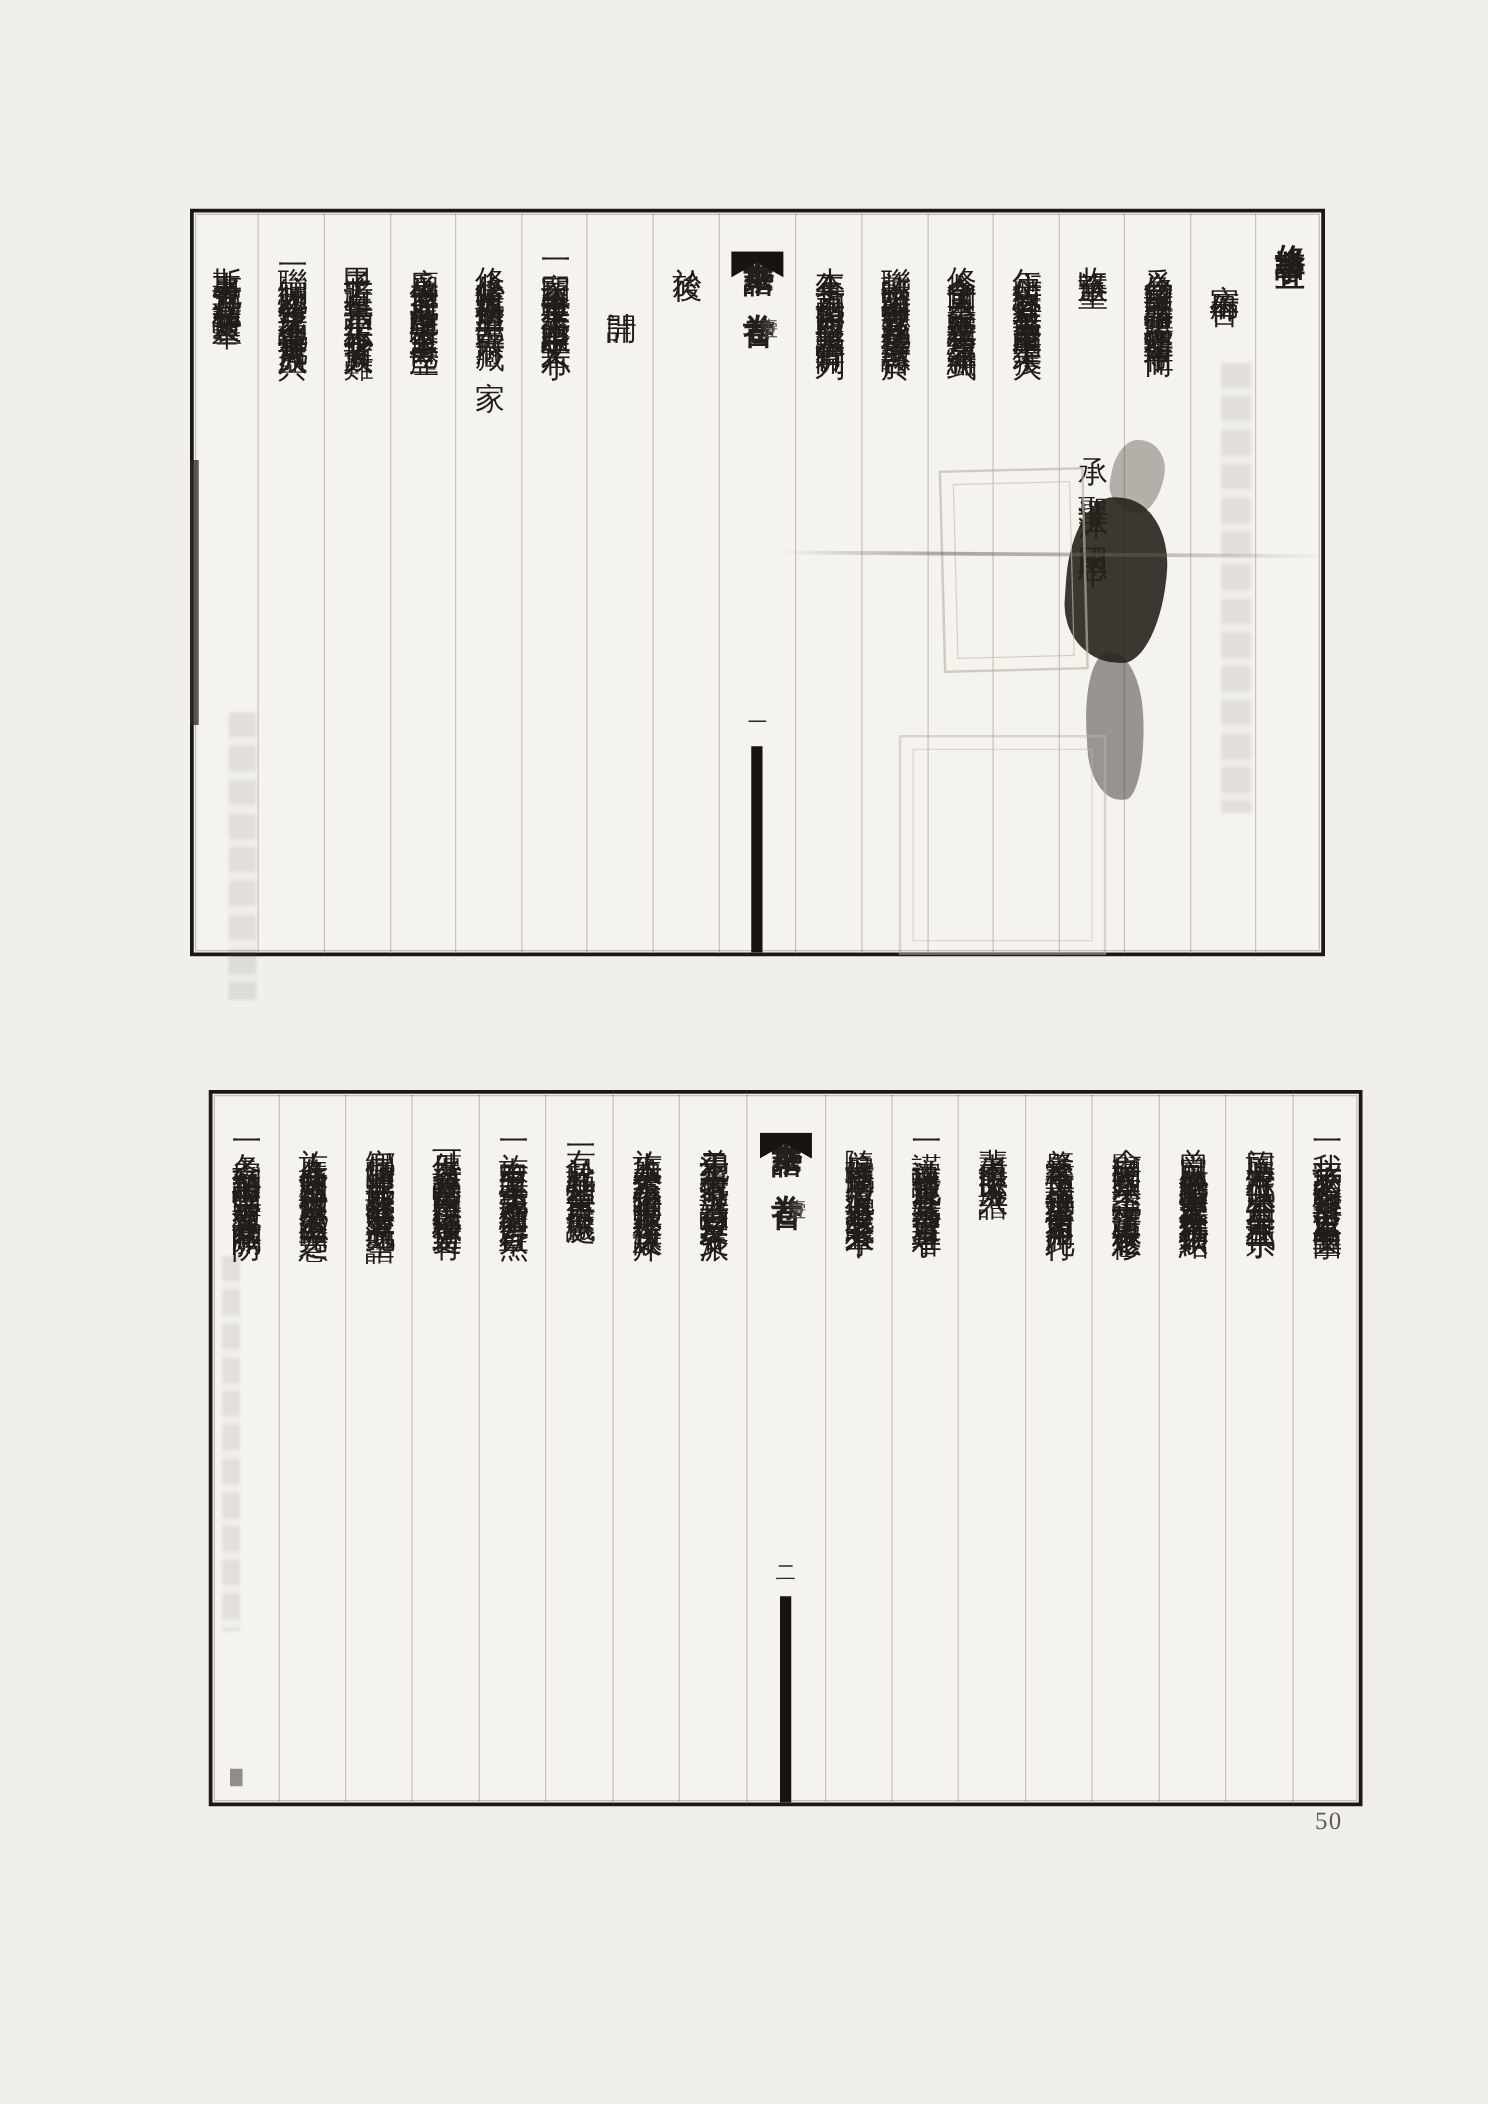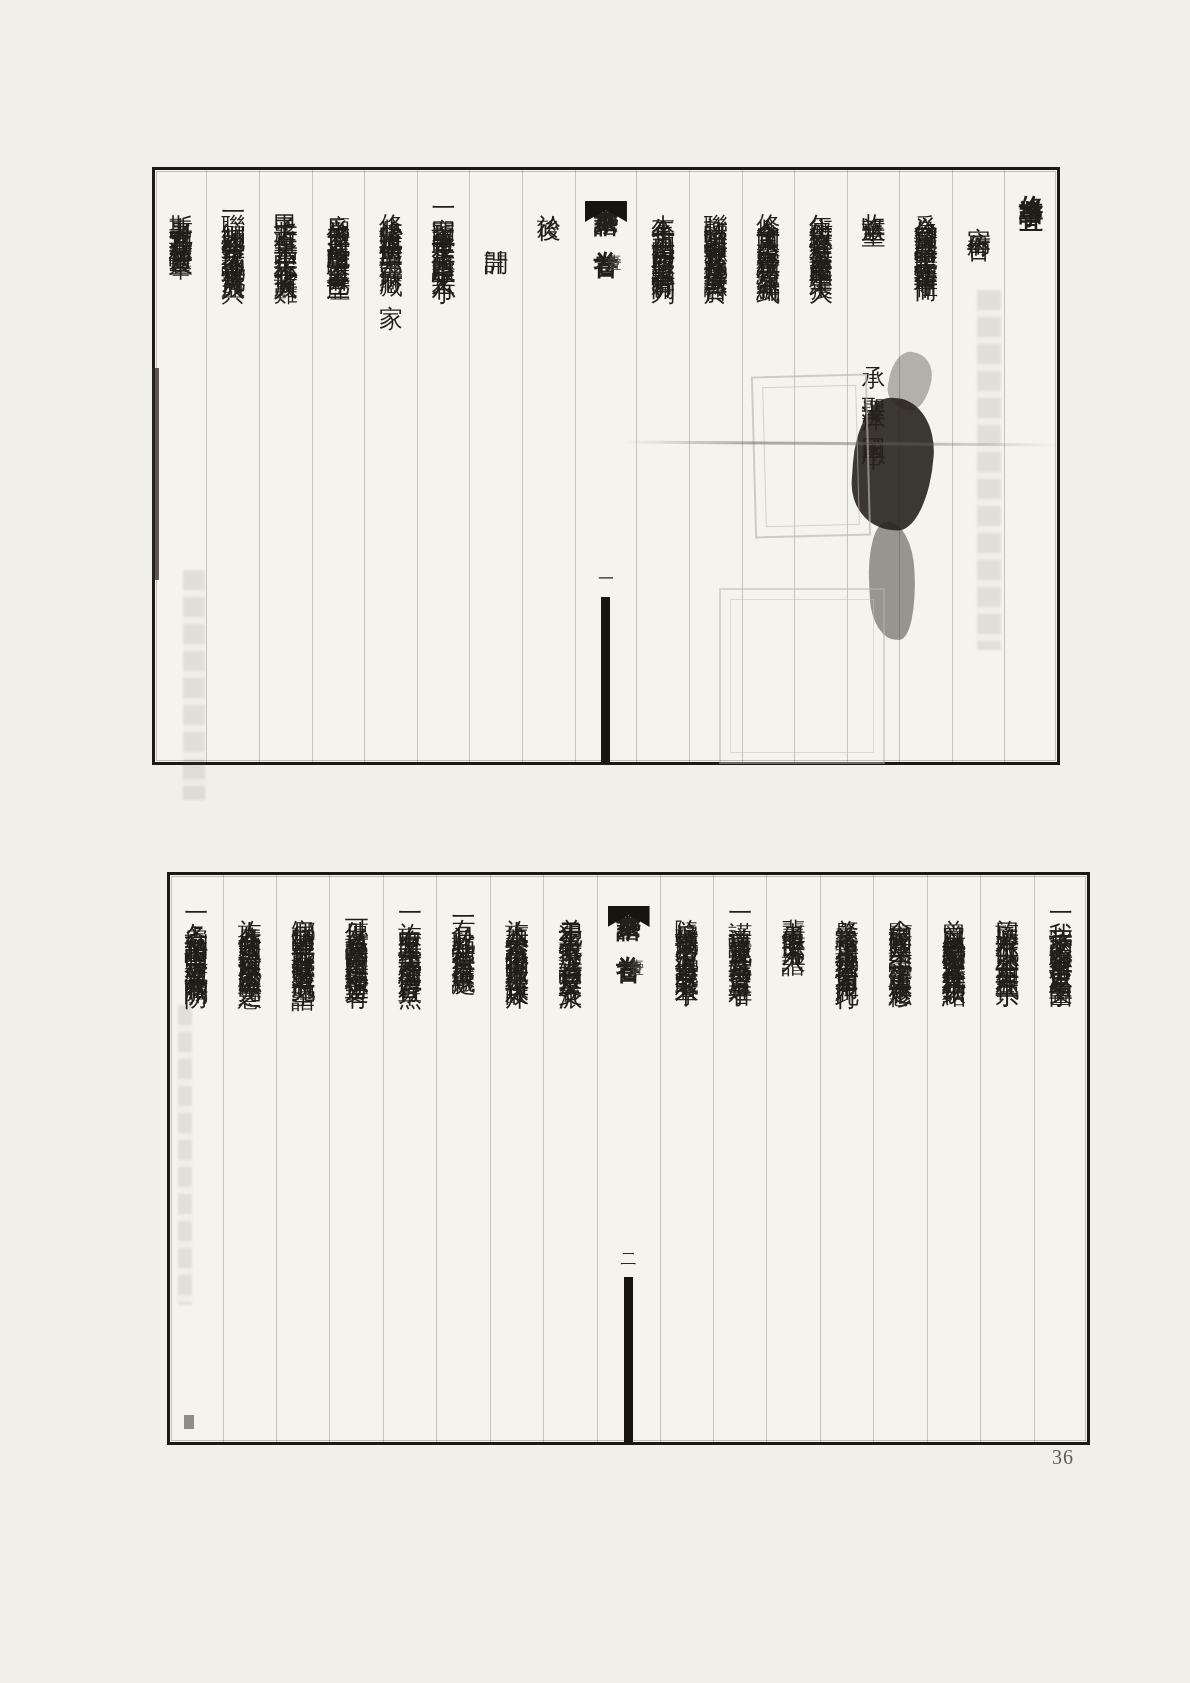--- a/index.html
+++ b/index.html
@@ -218,13 +218,13 @@
     <span class="vtext">族人各據所知亟爲表揚以無失發潛德幽光之意</span>
   </div>
       <div class="vcol indent-1">
     <span class="vtext">一各處交到譜册由收掌清立號簿妥爲收藏關防</span>
   </div>
     </div>
   <div class="deco ghost-smudge" style="left:8px;top:130px;width:14px;height:300px;"></div>
   <div class="deco border-smudge" style="left:14px;top:540px;width:10px;height:14px;opacity:.5;"></div>
 </div>
 
-<div id="folio-number">36</div>
+<div id="folio-number">50</div>
 
 </body></html>

